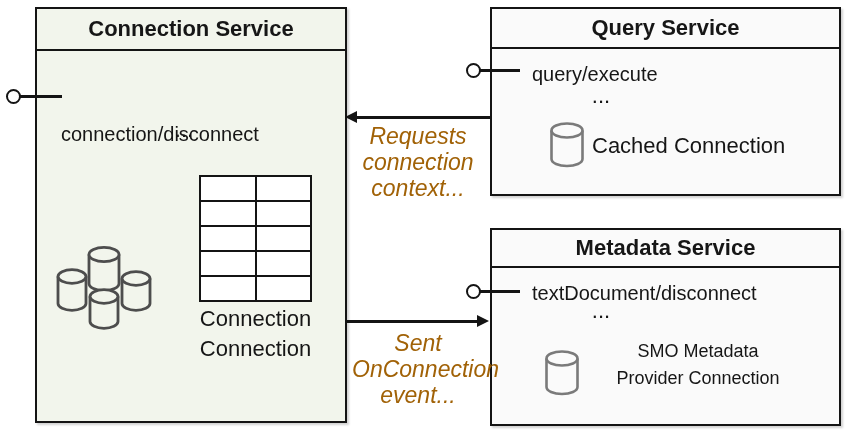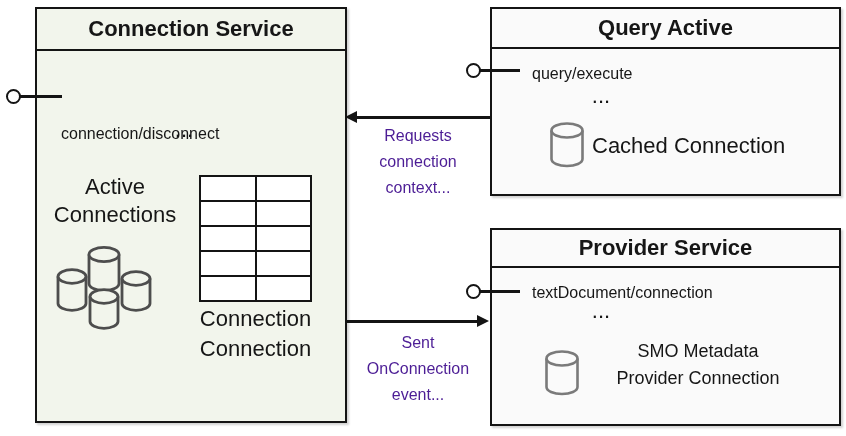--- a/index.html
+++ b/index.html
@@ -28,21 +28,21 @@
     display: flex; align-items: center; justify-content: center;
     font-weight: 700; font-size: 22px;
   }
   #connection-box { left: 35px; top: 7px;  width: 312px; height: 416px; }
   #query-box      { left: 490px; top: 7px; width: 351px; height: 189px; }
   #language-box   { left: 490px; top: 228px; width: 351px; height: 198px; }
   #connection-box .svc-header { height: 42px; }
   #query-box .svc-header      { height: 40px; }
   #language-box .svc-header   { height: 38px; }
 
-  .api-text { font-size: 16px; line-height: 30px; white-space: pre; }
+  .api-text { font-size: 20px; line-height: 30px; white-space: pre; }
   .ellipsis { font-size: 22px; text-align: center; }
 
   
   #conn-apis { left: 24px; top: 50px; }
   #conn-ellipsis { left: 130px; top: 108px; width: 34px; }
   #active-label { left: 5px; top: 164px; width: 146px; text-align: center;
                   font-size: 22px; line-height: 28px; }
   #pool-icon { left: 19px; top: 234px; }
   #callback-table {
     left: 162px; top: 166px; width: 113px; height: 127px;
@@ -73,46 +73,42 @@
     border-radius: 50%; background: #ffffff;
   }
 
   
   .arrow-line { height: 2.5px; background: #141414; }
   .arrow-head { width: 0; height: 0; }
   #arrow1-head { border-top: 6.5px solid transparent; border-bottom: 6.5px solid transparent;
                  border-right: 12px solid #141414; }
   #arrow2-head { border-top: 6.5px solid transparent; border-bottom: 6.5px solid transparent;
                  border-left: 12px solid #141414; }
-  .arrow-label { font-size: 16px; line-height: 26px;
-                 text-align: center; color: #4c1d95; }
+  .arrow-label { font-style: italic; font-size: 23px; line-height: 26px;
+                 text-align: center; color: #a16207; }
   #arrow1-label { left: 352px; top: 123px; width: 132px; }
   #arrow2-label { left: 352px; top: 330px; width: 132px; }
 
   svg { display: block; }
 </style>
 </head>
 <body>
 
 <div id="stage">
 
   <div id="connection-box" class="svc-box tinted">
     <div class="svc-header">
       <span>Connection Service</span>
     </div>
 
     <div id="conn-apis" class="abs api-text">
       <div>connection/disconnect</div>
     </div>
     <div id="conn-ellipsis" class="abs ellipsis">...</div>
 
-    <div id="active-label" class="abs">
-      <div>Active</div>
-      <div>Connections</div>
-    </div>
 
     <svg id="pool-icon" class="abs" width="100" height="90" viewBox="0 0 100 90">
       <g stroke="#4d4d4d" stroke-width="2.8" fill="#f2f5ec">
 
         <g>
           <path d="M2 33.5 V60.5 A14 6.8 0 0 0 30 60.5 V33.5"></path>
           <ellipse cx="16" cy="33.5" rx="14" ry="6.8"></ellipse>
         </g>
 
         <g>
@@ -146,39 +142,39 @@
     </div>
 
     <div id="callbacks-label" class="abs">
       <div>Connection</div>
       <div>Connection</div>
     </div>
   </div>
 
   <div id="query-box" class="svc-box plain">
     <div class="svc-header">
-      <span>Query Active</span>
+      <span>Query Service</span>
     </div>
     <div id="query-api" class="abs api-text">query/execute</div>
     <div id="query-ellipsis" class="abs ellipsis">...</div>
 
     <svg id="query-db-icon" class="abs" width="34" height="46" viewBox="0 0 34 46">
       <g stroke="#7a7a7a" stroke-width="2.6" fill="none">
         <path d="M1.5 8.5 V37 A15.5 7 0 0 0 32.5 37 V8.5"></path>
         <ellipse cx="17" cy="8.5" rx="15.5" ry="7"></ellipse>
       </g>
     </svg>
     <div id="cached-label" class="abs">Cached Connection</div>
   </div>
 
   <div id="language-box" class="svc-box plain">
     <div class="svc-header">
-      <span>Provider Service</span>
-    </div>
-    <div id="lang-api" class="abs api-text">textDocument/connection</div>
+      <span>Metadata Service</span>
+    </div>
+    <div id="lang-api" class="abs api-text">textDocument/disconnect</div>
     <div id="lang-ellipsis" class="abs ellipsis">...</div>
 
     <svg id="lang-db-icon" class="abs" width="34" height="46" viewBox="0 0 34 46">
       <g stroke="#7a7a7a" stroke-width="2.6" fill="none">
         <path d="M1.5 8.5 V37 A15.5 7 0 0 0 32.5 37 V8.5"></path>
         <ellipse cx="17" cy="8.5" rx="15.5" ry="7"></ellipse>
       </g>
     </svg>
     <div id="smo-label" class="abs">
       <div>SMO Metadata</div>

